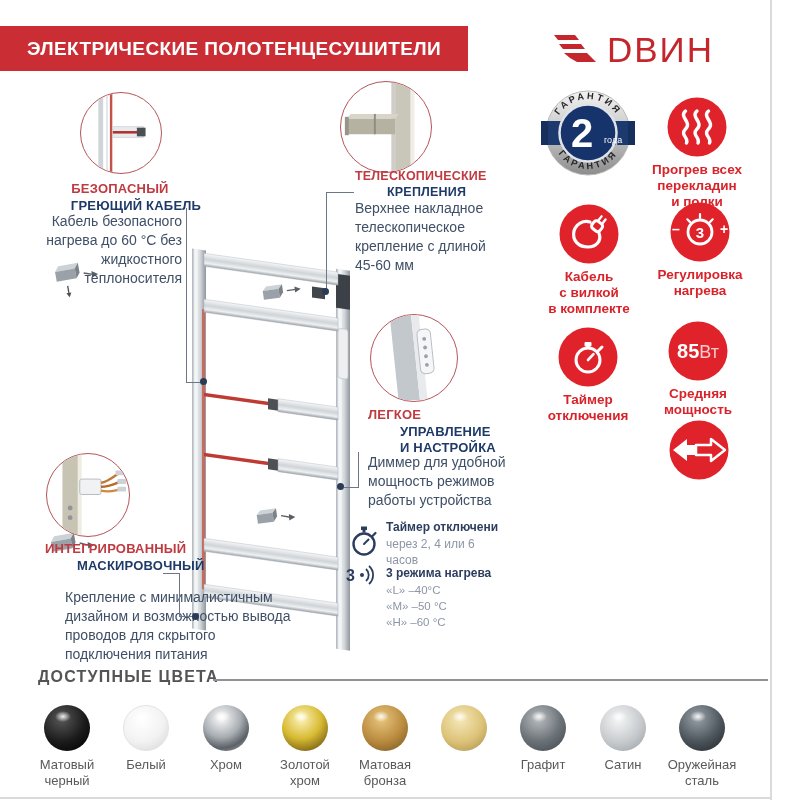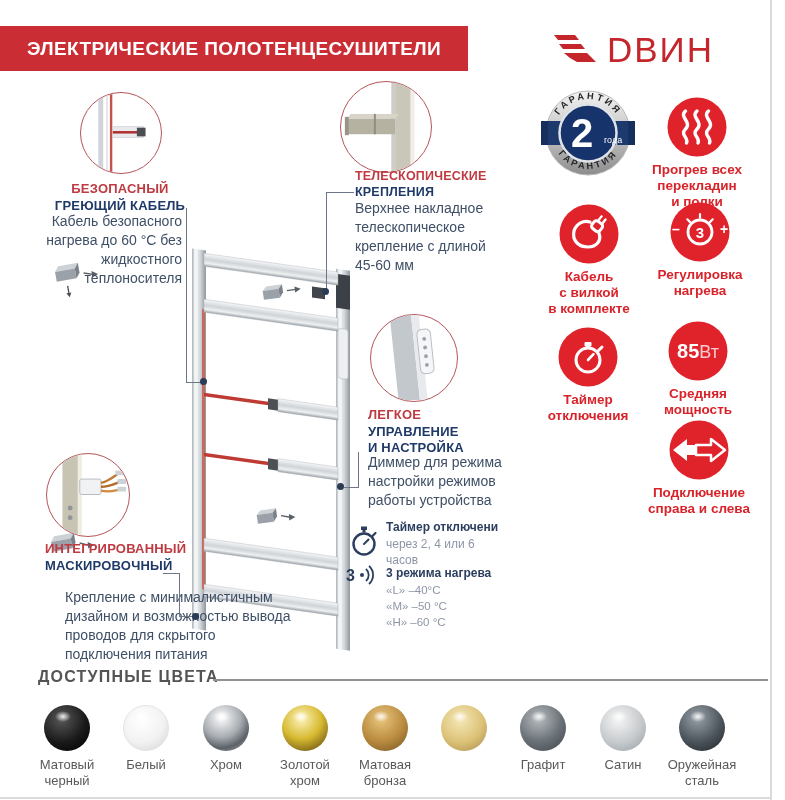--- a/index.html
+++ b/index.html
@@ -7,21 +7,21 @@
         font-family:"Liberation Sans","DejaVu Sans",sans-serif;padding-left:29px;}
   .abs{position:absolute;}
   
   .hdr-bar{background:#cb2d35;color:#fff;font-weight:bold;font-size:19px;letter-spacing:.4px;
            display:flex;align-items:center;justify-content:center;}
   .logo-wrap{display:flex;align-items:center;gap:7px;}
   .logo-text{font-size:35px;font-weight:normal;color:#c4262c;letter-spacing:2px;line-height:1;}
   
   .circle{border:1.6px solid #b5555a;border-radius:50%;background:#fff;overflow:hidden;box-sizing:border-box;}
   .t-accent{color:#bf3b41;font-weight:bold;font-size:13px;line-height:1.28;letter-spacing:.2px;}
-  .t-main{color:#1f3a68;font-weight:bold;font-size:13px;line-height:1.28;letter-spacing:.2px;}
+  .t-main{color:#1f3a68;font-weight:bold;font-size:13px;line-height:1.28;letter-spacing:.2px;margin-left:32px;}
   .body-txt{color:#3f4f66;font-size:14px;line-height:1.36;}
   .conn{background:#6b7686;}
   .dot{width:7px;height:7px;border-radius:50%;background:#2b3a55;}
   
   .note-title{color:#2c3e5f;font-weight:bold;font-size:12px;line-height:1.3;}
   .note-line{color:#8d95a6;font-size:12px;line-height:1.38;}
   .note-line-sm{color:#8d95a6;font-size:11.5px;line-height:1.4;}
   .mode-prefix{color:#2c3e5f;font-weight:bold;font-size:16px;line-height:1;}
   
   .feat{text-align:center;}
@@ -181,21 +181,21 @@
         <circle cx="57" cy="44" r="2" fill="#9aa1a8"></circle>
           <circle cx="57" cy="53" r="2" fill="#9aa1a8"></circle>
       </g>
     </svg>
   </div>
   <div class="abs" style="left:368px;top:407px;width:160px">
     <div class="t-accent">ЛЕГКОЕ</div>
     <div class="t-main">УПРАВЛЕНИЕ</div>
     <div class="t-main">И НАСТРОЙКА</div>
   </div>
-  <div class="abs body-txt" style="left:368px;top:453px;width:150px">Диммер для режима настройки режимов работы устройства</div>
+  <div class="abs body-txt" style="left:368px;top:453px;width:150px">Диммер для удобной мощность режимов работы устройства</div>
   <div class="abs conn" style="left:358px;top:452px;width:1px;height:36px"></div>
   <div class="abs conn" style="left:344px;top:487px;width:15px;height:1px"></div>
   <div class="abs dot" style="left:337px;top:483px"></div>
 
   <div class="abs circle" style="left:46px;top:453px;width:84px;height:84px">
     <svg width="81" height="81" viewBox="0 0 84 84">
       <rect x="16" y="0" width="16" height="84" fill="#c8c4b4"></rect>
       <rect x="32" y="0" width="4" height="84" fill="#efede2"></rect>
       <rect x="34" y="26" width="22" height="16" rx="2" fill="#f1f2f3" stroke="#b5bac0" stroke-width="1"></rect>
       <path d="M56,30 C64,28 68,24 73,21" stroke="#c07a36" stroke-width="2.5" fill="none"></path>
@@ -344,24 +344,20 @@
       <div>мощность</div>
     </div>
   </div>
 
   <div class="abs feat" style="left:624px;top:419px;width:150px">
     <svg width="62" height="62" viewBox="-31 -31 62 62">
       <circle class="red-c" r="29.5"></circle>
       <path d="M-26,0 L-12,-11 L-12,-5 L1,-5 L1,5 L-12,5 L-12,11 Z" fill="#ffffff"></path>
       <path d="M26,0 L12,-11 L12,-5 L-3,-5 L-3,5 L12,5 L12,11 Z" fill="#e0232b" stroke="#ffffff" stroke-width="2.5" stroke-linejoin="round"></path>
     </svg>
-    <div class="feat-label">
-      <div>Подключение</div>
-      <div>справа и слева</div>
-    </div>
   </div>
 
   <div class="abs colors-title" style="left:38px;top:668px">ДОСТУПНЫЕ ЦВЕТА</div>
   <div class="abs rule" style="left:213px;top:679px;width:555px;height:2px"></div>
 
   <div class="abs sphere sw0" style="left:44px;top:705px"></div>
   <div class="abs sphere sw1" style="left:123px;top:705px"></div>
   <div class="abs sphere sw2" style="left:203px;top:705px"></div>
   <div class="abs sphere sw3" style="left:282px;top:705px"></div>
   <div class="abs sphere sw4" style="left:362px;top:705px"></div>

